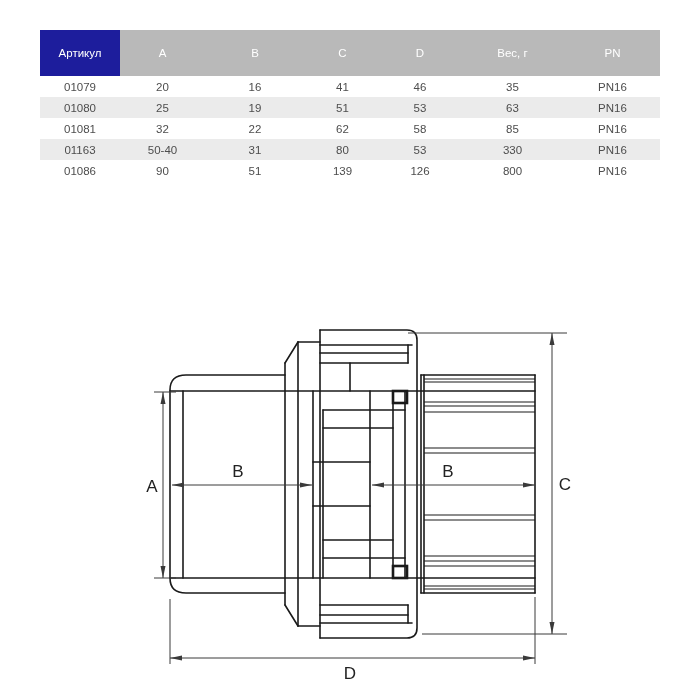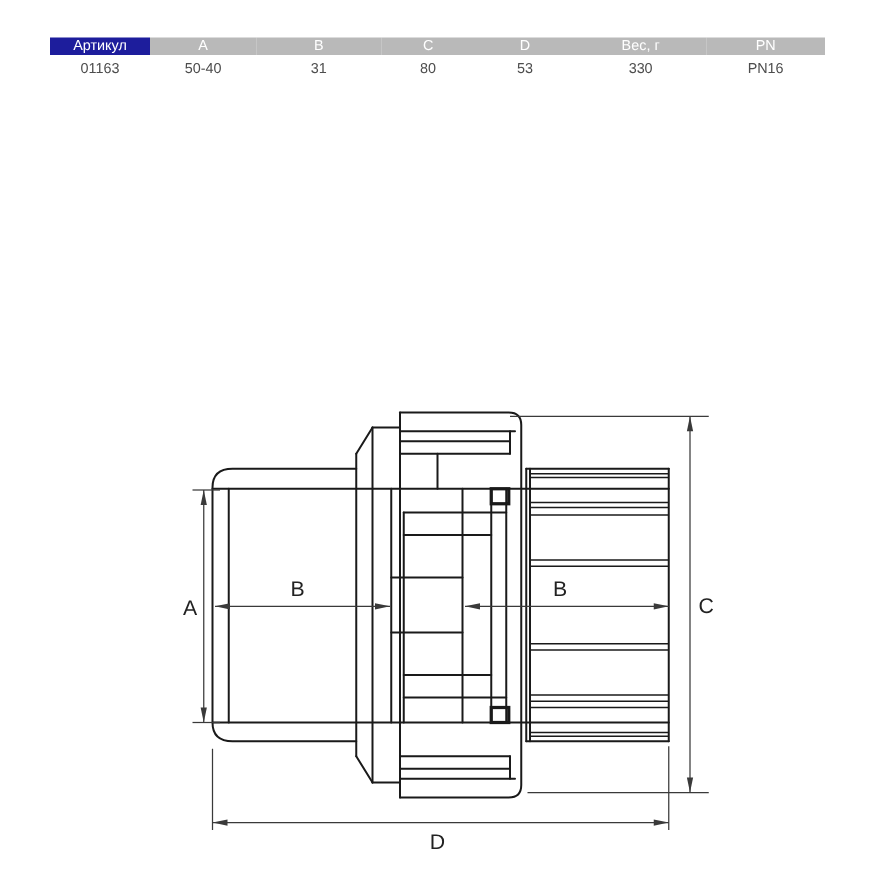--- a/index.html
+++ b/index.html
@@ -5,21 +5,21 @@
   html,body{margin:0;padding:0;}
   body{
     width:700px;height:700px;position:relative;background:#ffffff;
     font-family:"Liberation Sans", sans-serif;overflow:hidden;
   }
   
   .table-wrap{position:absolute;left:40px;top:30px;width:620px;}
   table.spec{border-collapse:collapse;width:620px;table-layout:fixed;}
   table.spec th{
     height:14px;font-size:11.5px;font-weight:normal;color:#ffffff;
-    background:#b9b9b9;text-align:center;vertical-align:middle;padding:0;
+    background:#b9b9b9;text-align:center;vertical-align:middle;padding:16px;
   }
   table.spec th.accent{background:#1d1d9c;}
   table.spec td{
     height:21px;font-size:11.5px;color:#4d4d4d;text-align:center;
     vertical-align:middle;padding:0;
   }
   table.spec tbody tr:nth-child(even){background:#ebebeb;}
   table.spec tbody tr:nth-child(odd){background:#ffffff;}
   
   .diagram{position:absolute;left:0;top:300px;width:700px;height:400px;}
@@ -50,26 +50,62 @@
           <th>A</th>
           <th>B</th>
           <th>C</th>
           <th>D</th>
           <th>Вес, г</th>
           <th>PN</th>
         </tr>
     </thead>
     <tbody>
         <tr>
+          <td>01079</td>
+          <td>20</td>
+          <td>16</td>
+          <td>41</td>
+          <td>46</td>
+          <td>35</td>
+          <td>PN16</td>
+        </tr>
+        <tr>
+          <td>01080</td>
+          <td>25</td>
+          <td>19</td>
+          <td>51</td>
+          <td>53</td>
+          <td>63</td>
+          <td>PN16</td>
+        </tr>
+        <tr>
+          <td>01081</td>
+          <td>32</td>
+          <td>22</td>
+          <td>62</td>
+          <td>58</td>
+          <td>85</td>
+          <td>PN16</td>
+        </tr>
+        <tr>
           <td>01163</td>
           <td>50-40</td>
           <td>31</td>
           <td>80</td>
           <td>53</td>
           <td>330</td>
+          <td>PN16</td>
+        </tr>
+        <tr>
+          <td>01086</td>
+          <td>90</td>
+          <td>51</td>
+          <td>139</td>
+          <td>126</td>
+          <td>800</td>
           <td>PN16</td>
         </tr>
       </tbody>
   </table>
 </div>
 
 <svg class="diagram" viewBox="0 300 700 400" xmlns="http://www.w3.org/2000/svg">
 
   <g>
     <path class="body-line" d="M285,375 H186 Q170,375 170,390 V578 Q170,593 186,593 H285"></path>

